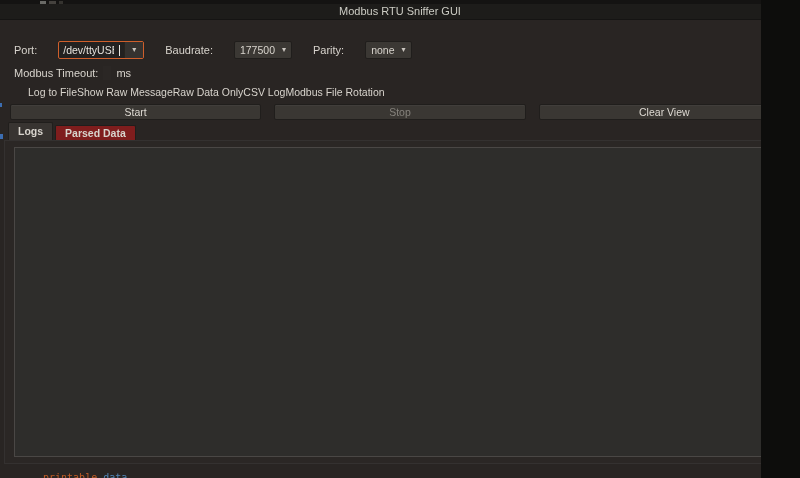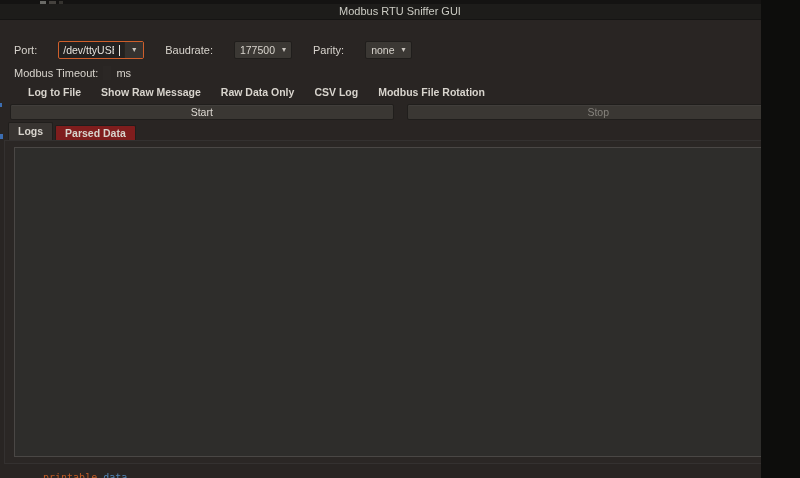--- a/index.html
+++ b/index.html
@@ -57,21 +57,21 @@
   }
   .caret{width:1px;height:11px;background:#e8e6e0;display:inline-block;margin-left:1px;}
   .combo.editable .combo-arrow{
     width:12px;text-align:center;background:#35322f;height:100%;
     display:flex;align-items:center;justify-content:center;border-left:1px solid #27241f;
   }
 
   .timeout-row{left:14px;top:61px;height:16px;gap:5px;}
   .timeout-entry{width:8px;height:14px;background:#2b2725;display:inline-block;}
 
-  .options-row{left:28px;top:79px;height:17px;gap:20px;font-weight:bold;}
+  .options-row{left:28px;top:79px;height:17px;gap:0;}
   .chk{font-size:10.5px;color:#d8d4cd;white-space:nowrap;cursor:default;}
 
   .btn-row{position:absolute;left:10px;top:100px;right:10px;height:16px;display:flex;gap:13px;}
   .btn{
     flex:1;height:16px;background:#3a3733;border:1px solid #201e1c;border-radius:2px;
     color:#dedad3;font-size:10.5px;font-family:"Liberation Sans",sans-serif;
     line-height:14px;padding:0;box-shadow:inset 0 1px 0 rgba(255,255,255,0.04);
   }
   .btn.disabled{color:#85827c;}
 
@@ -155,20 +155,21 @@
       <span class="chk">Log to File</span>
       <span class="chk">Show Raw Message</span>
       <span class="chk">Raw Data Only</span>
       <span class="chk">CSV Log</span>
       <span class="chk">Modbus File Rotation</span>
     </div>
 
     <div class="btn-row">
       <button class="btn">Start</button>
       <button class="btn disabled">Stop</button>
+      <button class="btn">Clear View</button>
     </div>
 
     <div class="tabs">
       <div class="tab active">Logs</div>
       <div class="tab">Parsed Data</div>
     </div>
 
     <div class="pane">
       <div class="logarea"></div>
     </div>

